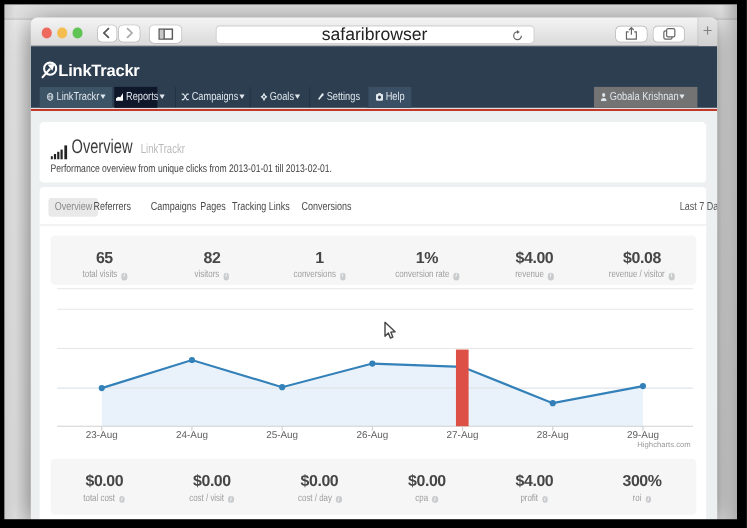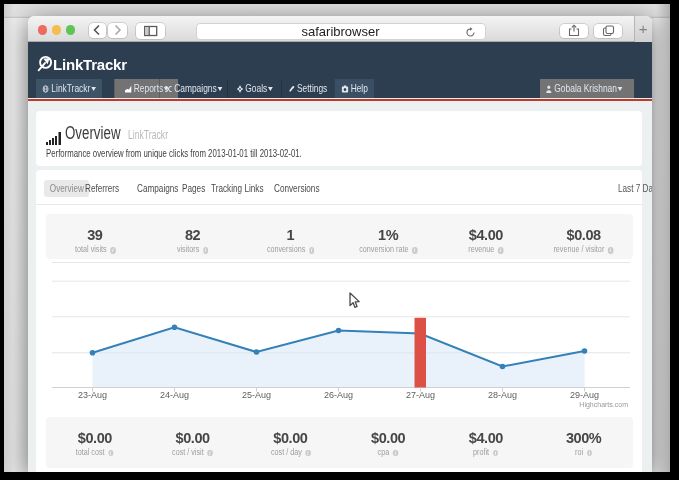--- a/index.html
+++ b/index.html
@@ -4,21 +4,21 @@
 <style>
   * { margin:0; padding:0; box-sizing:border-box; }
   html,body { width:679px; height:480px; overflow:hidden; }
   body { font-family:"Liberation Sans", sans-serif; background:#000; position:relative; }
   .desktop { position:absolute; left:4px; top:4px; width:666px; height:468px; background:linear-gradient(#e1e1e1 0, #e3e3e3 12px, #cccccc 13.5px, #efefef 14.5px, #e7e7e7 100%); overflow:hidden; }
   .window { position:absolute; left:24px; top:12px; width:624px; height:456px; background:#edf0f1; border-radius:6px 6px 0 0; box-shadow:0 5px 26px rgba(0,0,0,0.55); overflow:hidden; }
   
   .titlebar { position:absolute; left:0; top:0; width:624px; height:26px; background:linear-gradient(#f4f4f4,#dadada); border-bottom:1px solid #a9a9a9; border-radius:6px 6px 0 0;}
   .light { position:absolute; top:9px; width:9.6px; height:9.6px; border-radius:50%; }
   .tbtn { position:absolute; background:#fff; border-radius:4px; box-shadow:0 0 0 0.5px rgba(0,0,0,0.25); }
-  .addr { position:absolute; left:167.5px; top:6.5px; width:290px; height:17px; background:#fff; border:1px solid #d2d2d2; border-radius:4px; font-size:13px; color:#222; text-align:center; line-height:15px; }
+  .addr { position:absolute; left:167.5px; top:6.5px; width:290px; height:17px; background:#fff; border:1px solid #d2d2d2; border-radius:4px; font-size:16px; color:#222; text-align:center; line-height:15px; }
   .plusbtn { position:absolute; right:0; top:0; width:18.5px; height:26px; background:linear-gradient(#e4e4e4,#d0d0d0); border-left:1px solid #b5b5b5; color:#828282; font-size:15px; text-align:center; line-height:25px; font-weight:400; border-radius:0 6px 0 0;}
   
   .header { position:absolute; left:0; top:26px; width:624px; height:56px; background:#2c3e50; }
   .logo { position:absolute; left:10px; top:13px; height:20px; color:#fff; font-size:15px; font-weight:bold; }
   .nav { position:absolute; left:0; top:37px; height:19px; width:624px; font-size:10.5px; color:#dfe6ec; }
   .nav .item { position:absolute; top:0; height:19px; border-left:1px solid rgba(0,0,0,0.18); }
   .nav .inner { width:125%; height:19px; line-height:19px; transform:scaleX(0.8); transform-origin:0 50%; text-align:center; white-space:nowrap; }
   .sx { display:inline-block; transform:scaleX(0.78); transform-origin:0 50%; }
   .sxc { display:inline-block; transform:scaleX(0.8); transform-origin:50% 50%; }
   .redline { position:absolute; left:0; top:82.5px; width:624px; height:2.5px; background:#bf3a2b; }
@@ -104,21 +104,21 @@
       <div class="item" style="left:7.5px; width:66.5px; background:#3d5366; border-left:none;">
             <div class="inner">
         <svg style="vertical-align:-1px;" width="8" height="8" viewBox="0 0 8 8">
                 <circle cx="4" cy="4" r="3.2" stroke="#dfe6ec" stroke-width="0.9" fill="none"></circle>
                 <ellipse cx="4" cy="4" rx="1.5" ry="3.2" stroke="#dfe6ec" stroke-width="0.7" fill="none"></ellipse>
                 <line x1="0.8" y1="4" x2="7.2" y2="4" stroke="#dfe6ec" stroke-width="0.7"></line>
               </svg>
         <span>LinkTrackr</span><span class="caret" style="margin-left:1px;"></span>
       </div>
           </div>
-      <div class="item" style="left:86px; width:64px; background:#737373;">
+      <div class="item" style="left:76px; width:39px; background:#0f172a;">
             <div class="inner">
         <svg style="vertical-align:-1px;" width="9" height="8" viewBox="0 0 9 8">
                 <path d="M0.5 7.5 L0.5 5.5 L3 4 L5.5 4.5 L8.5 0.5 L8.5 7.5 Z" fill="#fff"></path>
               </svg>
         <span>Reports</span><span class="caret" style="margin-left:1px;"></span>
       </div>
           </div>
       <div class="item" style="left:130.5px; width:68px;">
             <div class="inner">
         <svg style="vertical-align:-1px;" width="9" height="8" viewBox="0 0 9 8">
@@ -185,21 +185,21 @@
         <div class="pill"><span style="display:inline-block; transform:scaleX(0.78);">Overview</span></div>
         <div class="tab" style="left:49px;"><span>Referrers</span></div>
         <div class="tab" style="left:101.2px;"><span>Campaigns</span></div>
         <div class="tab" style="left:146.9px;"><span>Pages</span></div>
         <div class="tab" style="left:175.3px;"><span>Tracking Links</span></div>
         <div class="tab" style="left:238.9px;"><span>Conversions</span></div>
         <div class="tab" style="left:542px; color:#555;margin-left:40px;"><span>Last 7 Days</span><span class="caret" style="color:#3498db; margin-left:0; transform:none; position:absolute; left:44.5px; top:7px;"></span></div>
       </div>
       <div class="statrow" style="top:44.5px;">
         <div class="stat">
-              <div class="num">39</div>
+              <div class="num">65</div>
               <div class="lbl"><span class="sxc">total visits <span class="info">i</span></span></div>
             </div>
         <div class="stat">
               <div class="num">82</div>
               <div class="lbl"><span class="sxc">visitors <span class="info">i</span></span></div>
             </div>
         <div class="stat">
               <div class="num">1</div>
               <div class="lbl"><span class="sxc">conversions <span class="info">i</span></span></div>
             </div>

